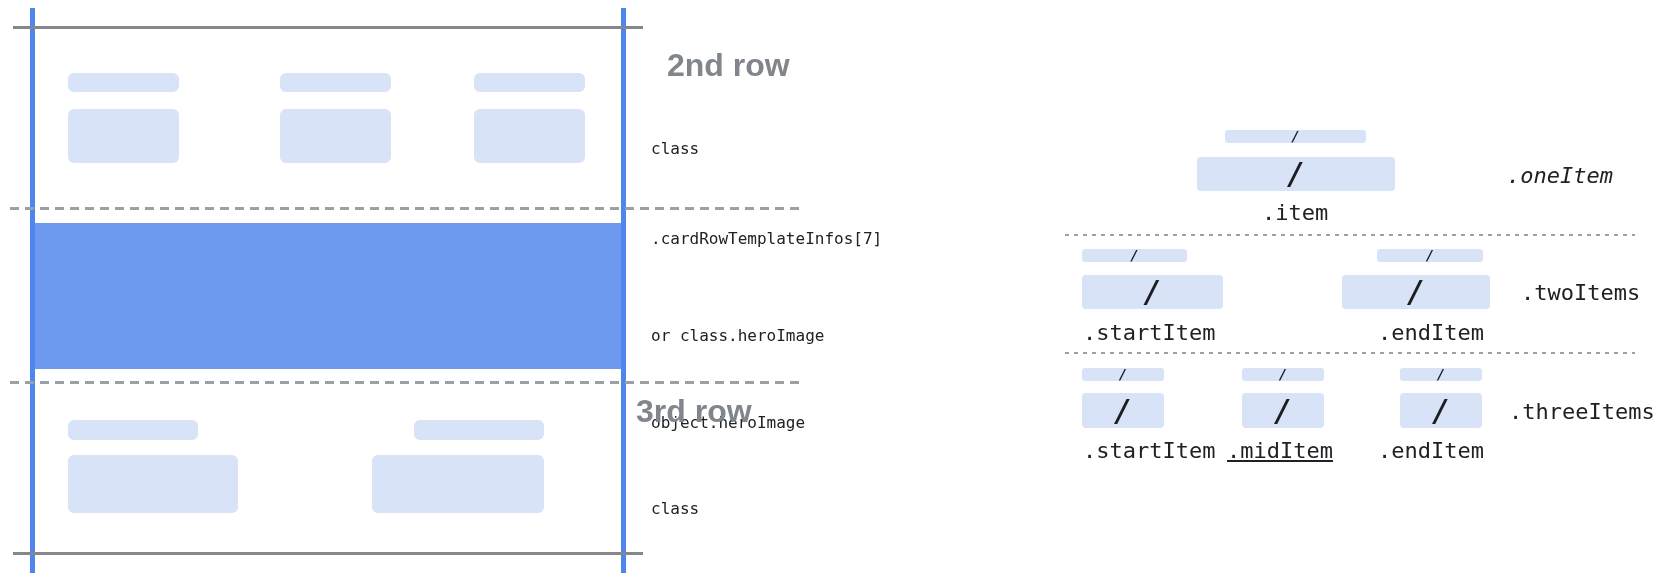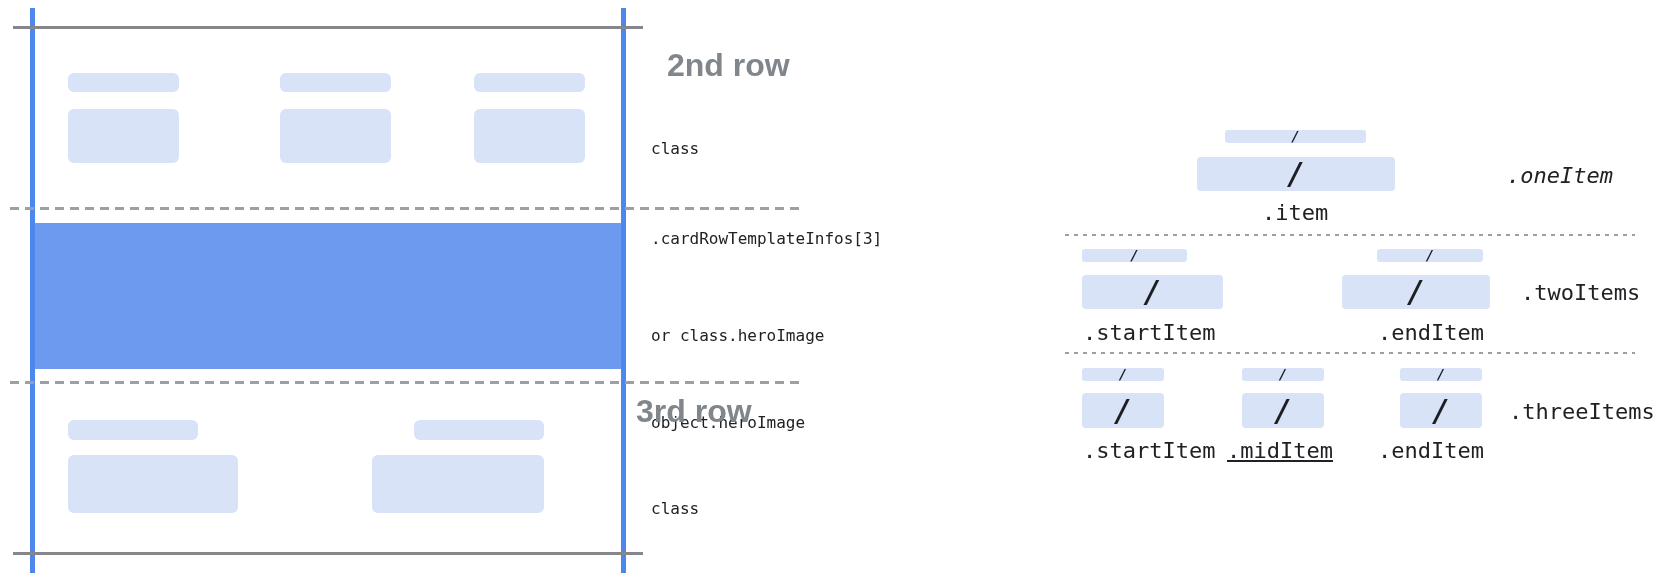--- a/index.html
+++ b/index.html
@@ -86,21 +86,21 @@
   <div class="bar r3s" style="left:68px;width:130px;"></div>
   <div class="bar r3b" style="left:68px;width:170px;"></div>
   <div class="bar r3s" style="left:414px;width:130px;"></div>
   <div class="bar r3b" style="left:372px;width:172px;"></div>
 </div>
 
 <div>
   <div class="heading" style="left:652px;top:47px;margin-left:15px;">2nd row</div>
   <div class="codeblock code" style="top:74px;">
     <div>class</div>
-    <div>.cardRowTemplateInfos[3]</div>
+    <div>.cardRowTemplateInfos[7]</div>
   </div>
 
   <div class="codeblock hero-code code" style="top:263px;">
     <div>or class.heroImage</div>
     <div>object.heroImage</div>
   </div>
 
   <div class="heading" style="left:636px;top:393px;">3rd row</div>
   <div class="codeblock code" style="top:434px;">
     <div>class</div>

